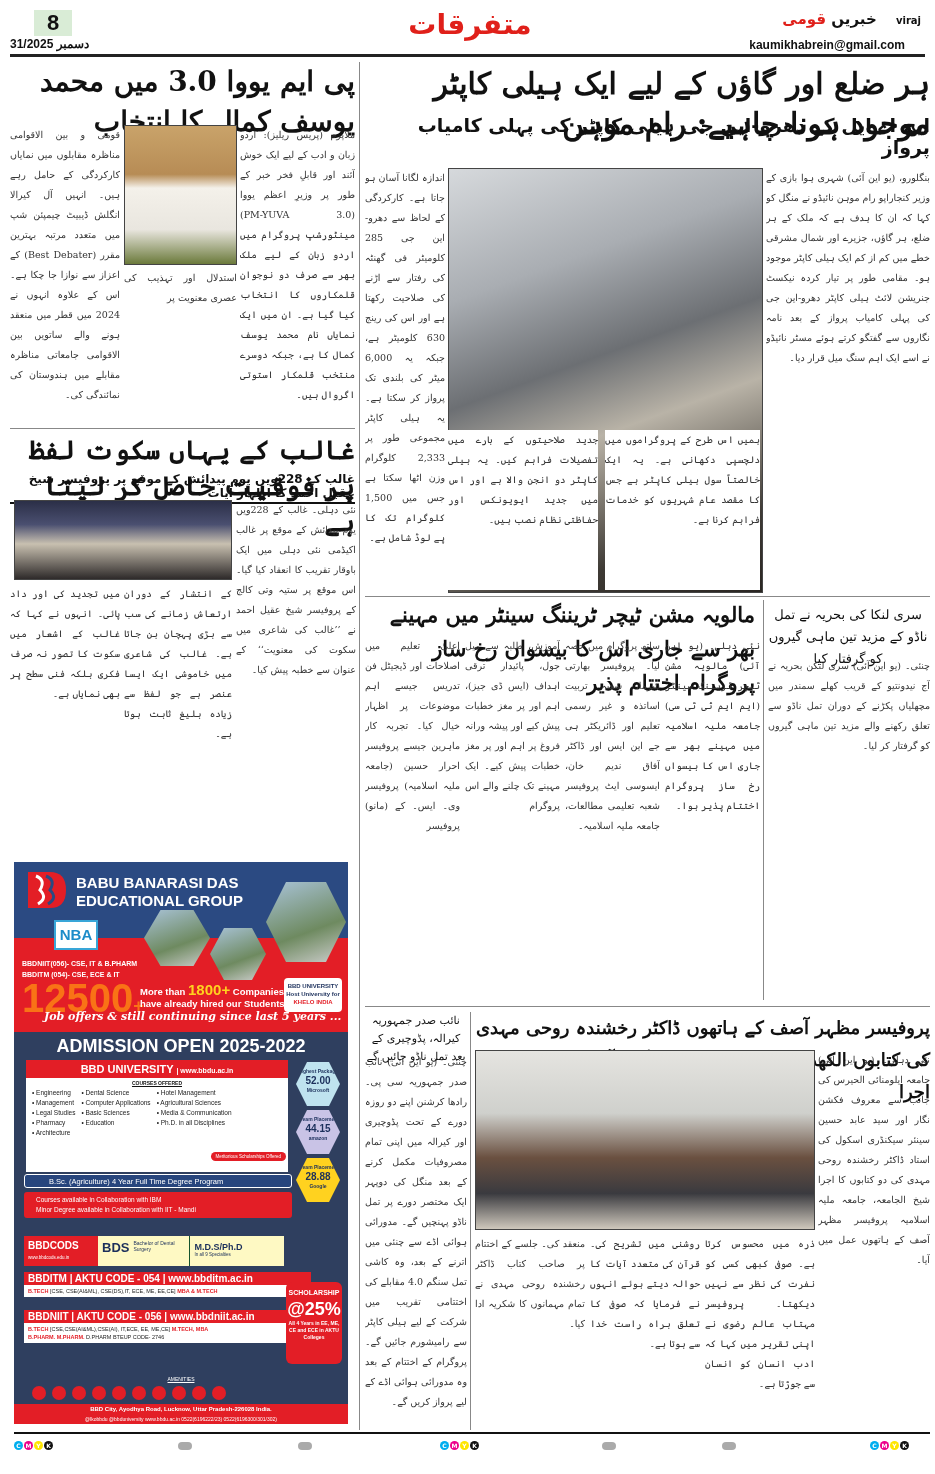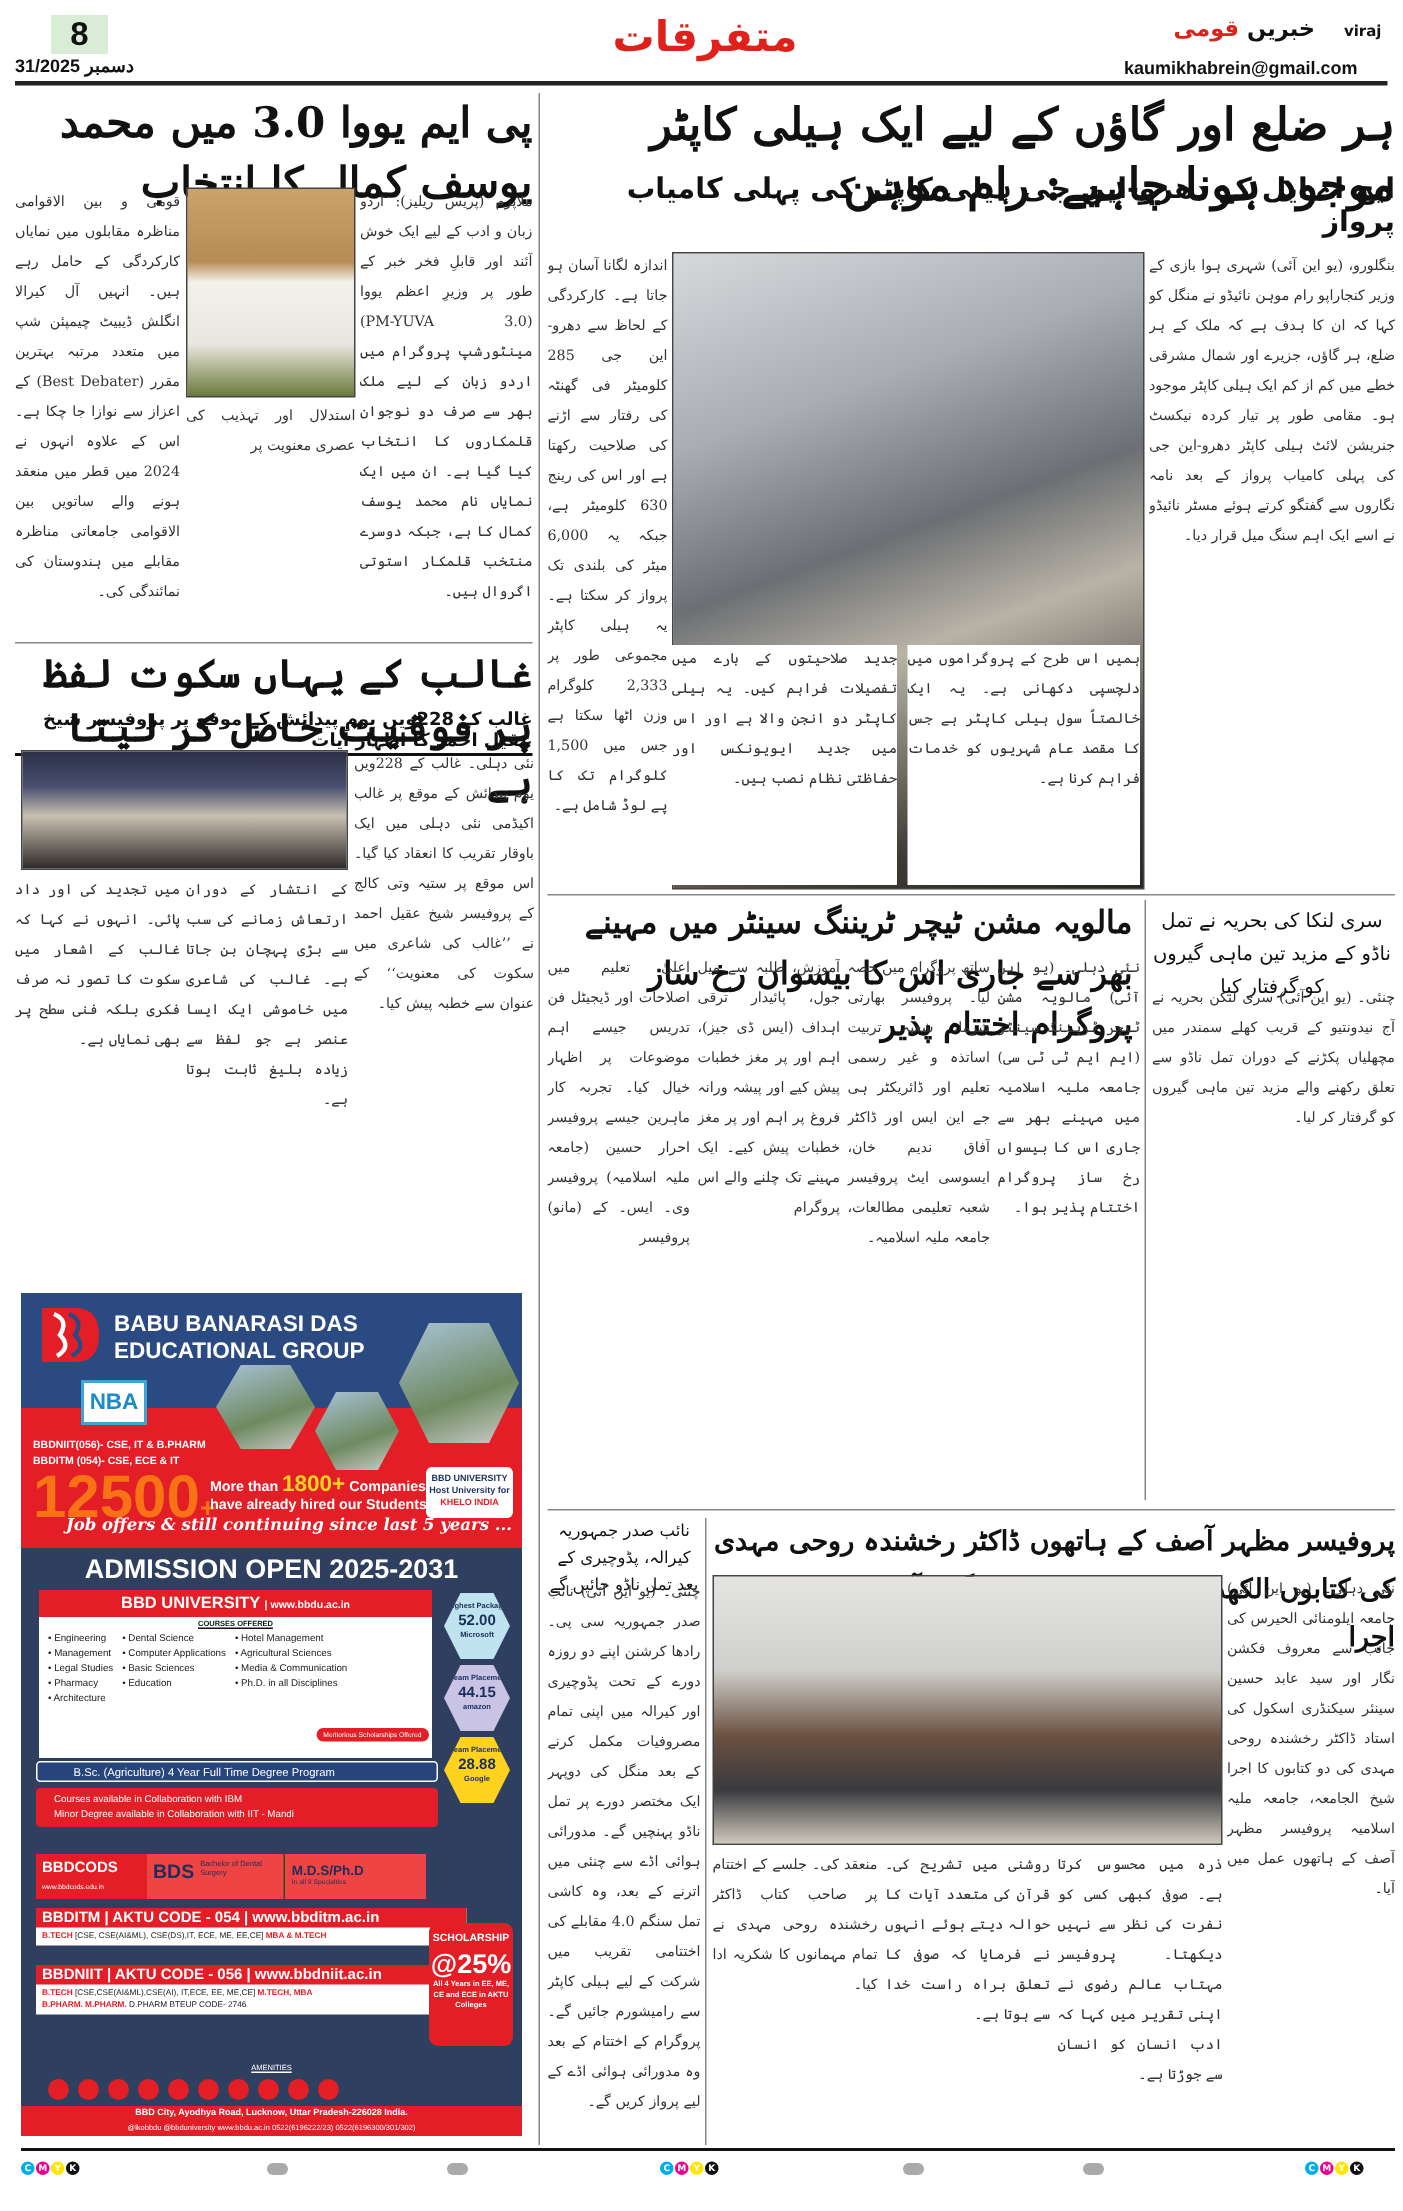--- a/index.html
+++ b/index.html
@@ -59,21 +59,21 @@
   .ad-courses li::before { content: "• "; }
   .ad-schol { position: absolute; right: 2px; top: 92px; background: #e31e26; color: #fff; font-size: 4.5px; padding: 2px 5px; border-radius: 8px; }
   .ad-bsc { position: absolute; left: 10px; top: 312px; width: 268px; height: 14px; background: #27457d; color: #fff; font-size: 7.5px; line-height: 14px; padding-left: 24px; border: 1px solid #fff; border-radius: 3px; }
   .ad-collab { position: absolute; left: 10px; top: 330px; width: 268px; height: 26px; background: #e31e26; color: #fff; font-size: 6.5px; line-height: 10px; padding: 3px 12px; border-radius: 3px; }
   .ad-pkg { position: absolute; width: 44px; height: 44px; clip-path: polygon(25% 0, 75% 0, 100% 50%, 75% 100%, 25% 100%, 0 50%); font-size: 5px; text-align: center; line-height: 7px; padding-top: 6px; color: #1b2f5b; font-weight: bold; }
   .ad-pkg b { display: block; font-size: 10px; line-height: 12px; }
   .ad-inst { position: absolute; left: 10px; width: 287px; background: #fff; }
   .ad-inst-h { background: #e31e26; color: #fff; font-size: 10px; font-weight: bold; padding: 1px 4px; }
   .ad-inst-b { font-size: 5.5px; padding: 2px 4px; color: #222; line-height: 8px; }
   .ad-inst-b .r { color: #e31e26; font-weight: bold; }
-  .ad-cods { position: absolute; left: 10px; top: 374px; width: 260px; height: 30px; background: #ef4444; display: flex; }
+  .ad-cods { position: absolute; left: 10px; top: 374px; width: 260px; height: 30px; background: #fef9c3; display: flex; }
   .ad-cods .a { background: #e31e26; color: #fff; width: 74px; font-size: 10px; font-weight: bold; padding: 4px; line-height: 12px; }
   .ad-cods .a span { font-size: 4.5px; display: block; font-weight: normal; }
   .ad-cods .b { font-size: 13px; font-weight: bold; padding: 4px; color: #1b2f5b; }
   .ad-cods .c { font-size: 9px; font-weight: bold; padding: 6px 4px; color: #1b2f5b; border-left: 1px solid #14532d; }
   .ad-sch { position: absolute; left: 272px; top: 420px; width: 56px; height: 82px; background: #e31e26; border-radius: 6px; color: #fff; text-align: center; font-weight: bold; font-size: 7px; padding-top: 6px; line-height: 10px; }
   .ad-sch b { display: block; font-size: 18px; line-height: 22px; }
   .ad-amen-t { position: absolute; left: 0; width: 334px; top: 514px; text-align: center; color: #fff; font-size: 5px; text-decoration: underline; }
   .ad-amen { position: absolute; left: 18px; top: 520px; display: flex; gap: 6px; }
   .ad-amen i { display: block; width: 14px; height: 14px; border-radius: 50%; background: #e31e26; }
 
@@ -168,21 +168,21 @@
     <span class="y">1800+</span>
     <span>Companies</span><br>
     <span>have already hired our Students!</span>
   </div>
   <div class="ad-kh" style="left:270px;">
     <div>BBD UNIVERSITY</div>
     <div>Host University for</div>
     <div style="color:#e31e26;">KHELO INDIA</div>
   </div>
   <div class="ad-job">Job offers &amp; still continuing since last 5 years ...</div>
-  <div class="ad-adm">ADMISSION OPEN 2025-2031</div>
+  <div class="ad-adm">ADMISSION OPEN 2025-2022</div>
 
   <div class="ad-card">
     <div class="ad-card-h"><span style="font-size:11px;">BBD UNIVERSITY</span> <span>| www.bbdu.ac.in</span></div>
     <div class="ad-card-sub">COURSES OFFERED</div>
     <div class="ad-courses">
       <ul>
         <li>Engineering</li>
         <li>Management</li>
         <li>Legal Studies</li>
         <li>Pharmacy</li>

